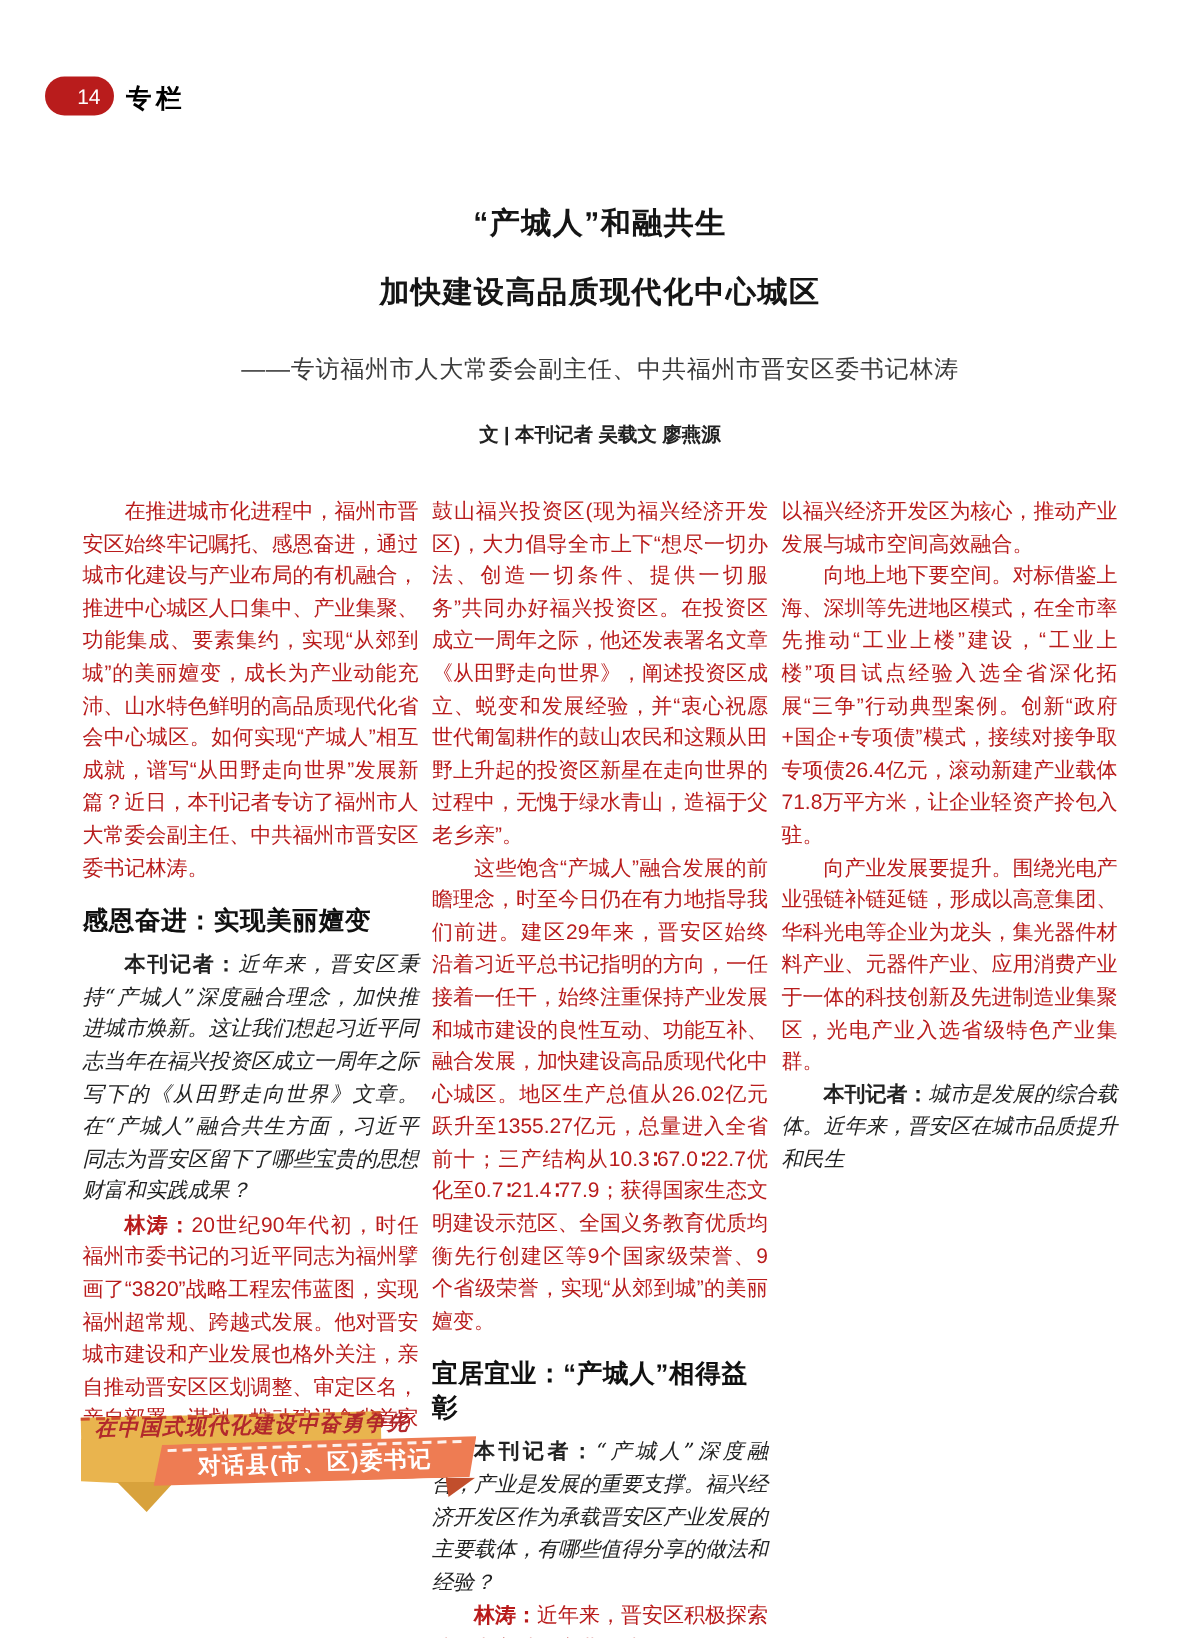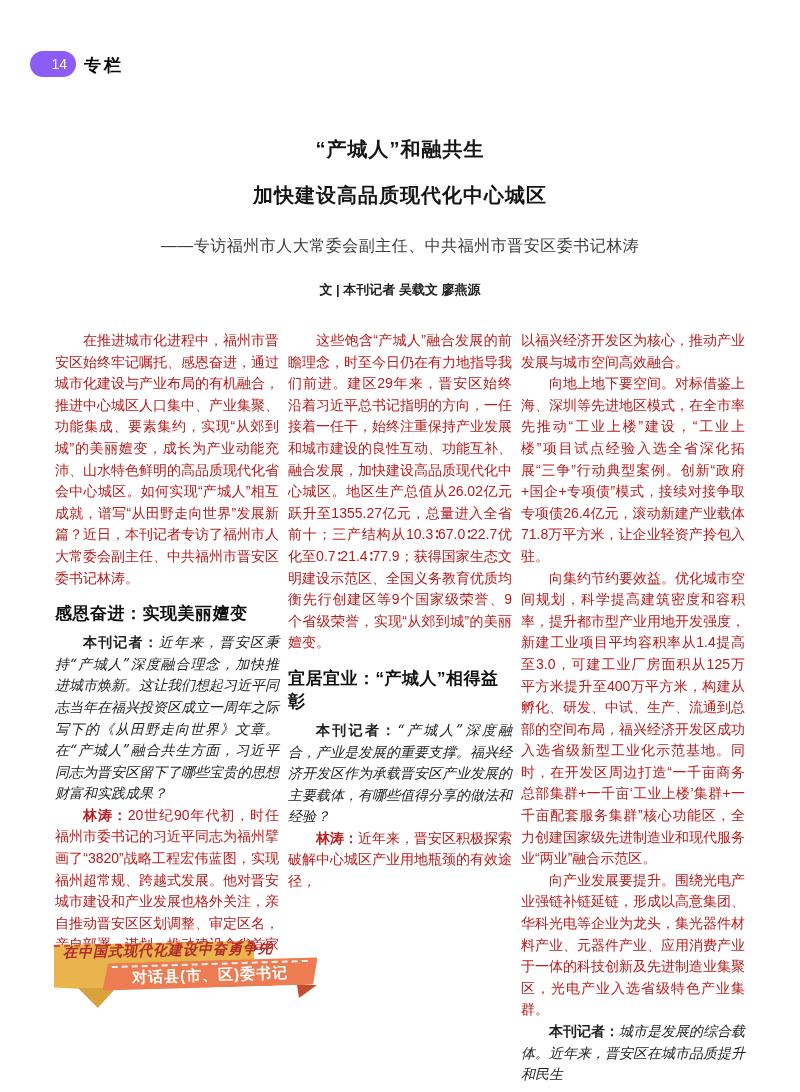--- a/index.html
+++ b/index.html
@@ -6,21 +6,21 @@
   html,body { background:#ffffff; }
   .page {
     position:relative; width:800px; height:1092px;
     background:#ffffff; overflow:hidden;
     font-family:"Liberation Sans", sans-serif;
   }
 
   
   .page-num-pill {
     position:absolute; left:30px; top:51px; width:46px; height:26px;
-    background:#8b5cf6; border-radius:13px; color:#ffffff;
+    background:#b91c1c; border-radius:13px; color:#ffffff;
     display:flex; align-items:center; justify-content:flex-end;
     padding-right:9px; font-size:14px;
   }
   .section-label {
     position:absolute; left:84px; top:54px;
     font-size:17px; font-weight:700; color:#000000; letter-spacing:3px;
   }
 
   
   .article-title {
@@ -111,30 +111,30 @@
   <div class="article-byline">文 | 本刊记者 吴载文 廖燕源</div>
 
   <div class="col col-1">
     <p class="para indent">在推进城市化进程中，福州市晋安区始终牢记嘱托、感恩奋进，通过城市化建设与产业布局的有机融合，推进中心城区人口集中、产业集聚、功能集成、要素集约，实现“从郊到城”的美丽嬗变，成长为产业动能充沛、山水特色鲜明的高品质现代化省会中心城区。如何实现“产城人”相互成就，谱写“从田野走向世界”发展新篇？近日，本刊记者专访了福州市人大常委会副主任、中共福州市晋安区委书记林涛。</p>
     <h3 class="section-heading">感恩奋进：实现美丽嬗变</h3>
     <p class="para indent q-text"><b class="qa-prefix">本刊记者：</b><span>近年来，晋安区秉持“产城人”深度融合理念，加快推进城市焕新。这让我们想起习近平同志当年在福兴投资区成立一周年之际写下的《从田野走向世界》文章。在“产城人”融合共生方面，习近平同志为晋安区留下了哪些宝贵的思想财富和实践成果？</span></p>
     <p class="para indent"><b class="qa-prefix">林涛：</b><span>20世纪90年代初，时任福州市委书记的习近平同志为福州擘画了“3820”战略工程宏伟蓝图，实现福州超常规、跨越式发展。他对晋安城市建设和产业发展也格外关注，亲自推动晋安区区划调整、审定区名，亲自部署、谋划、推动建设全省首家民办开发区——</span></p>
   </div>
 
   <div class="col col-2">
+    <p class="para">鼓山福兴投资区(现为福兴经济开发区)，大力倡导全市上下“想尽一切办法、创造一切条件、提供一切服务”共同办好福兴投资区。在投资区成立一周年之际，他还发表署名文章《从田野走向世界》，阐述投资区成立、蜕变和发展经验，并“衷心祝愿世代匍匐耕作的鼓山农民和这颗从田野上升起的投资区新星在走向世界的过程中，无愧于绿水青山，造福于父老乡亲”。</p>
     <p class="para indent">这些饱含“产城人”融合发展的前瞻理念，时至今日仍在有力地指导我们前进。建区29年来，晋安区始终沿着习近平总书记指明的方向，一任接着一任干，始终注重保持产业发展和城市建设的良性互动、功能互补、融合发展，加快建设高品质现代化中心城区。地区生产总值从26.02亿元跃升至1355.27亿元，总量进入全省前十；三产结构从10.3∶67.0∶22.7优化至0.7∶21.4∶77.9；获得国家生态文明建设示范区、全国义务教育优质均衡先行创建区等9个国家级荣誉、9个省级荣誉，实现“从郊到城”的美丽嬗变。</p>
     <h3 class="section-heading">宜居宜业：“产城人”相得益彰</h3>
     <p class="para indent q-text"><b class="qa-prefix">本刊记者：</b><span>“产城人”深度融合，产业是发展的重要支撑。福兴经济开发区作为承载晋安区产业发展的主要载体，有哪些值得分享的做法和经验？</span></p>
     <p class="para indent"><b class="qa-prefix">林涛：</b><span>近年来，晋安区积极探索破解中心城区产业用地瓶颈的有效途径，</span></p>
   </div>
 
   <div class="col col-3">
     <p class="para">以福兴经济开发区为核心，推动产业发展与城市空间高效融合。</p>
     <p class="para indent">向地上地下要空间。对标借鉴上海、深圳等先进地区模式，在全市率先推动“工业上楼”建设，“工业上楼”项目试点经验入选全省深化拓展“三争”行动典型案例。创新“政府+国企+专项债”模式，接续对接争取专项债26.4亿元，滚动新建产业载体71.8万平方米，让企业轻资产拎包入驻。</p>
-    <p class="para indent">向集约节约要效益。优化城市空间规划，科学提高建筑密度和容积率，提升都市型产业用地开发强度，新建工业项目平均容积率从1.4提高至3.0，可建工业厂房面积从125万平方米提升至400万平方米，构建从孵化、研发、中试、生产、流通到总部的空间布局，福兴经济开发区成功入选省级新型工业化示范基地。同时，在开发区周边打造“一千亩商务总部集群+一千亩‘工业上楼’集群+一千亩配套服务集群”核心功能区，全力创建国家级先进制造业和现代服务业“两业”融合示范区。</p>
     <p class="para indent">向产业发展要提升。围绕光电产业强链补链延链，形成以高意集团、华科光电等企业为龙头，集光器件材料产业、元器件产业、应用消费产业于一体的科技创新及先进制造业集聚区，光电产业入选省级特色产业集群。</p>
     <p class="para indent q-text"><b class="qa-prefix">本刊记者：</b><span>城市是发展的综合载体。近年来，晋安区在城市品质提升和民生</span></p>
   </div>
 
   <div class="ribbon">
     <div class="ribbon-gold-strip"></div>
     <div class="ribbon-gold-flap"></div>
     <div class="ribbon-tail"></div>
     <div class="ribbon-line1">在中国式现代化建设中奋勇争先</div>
     <div class="ribbon-orange">

